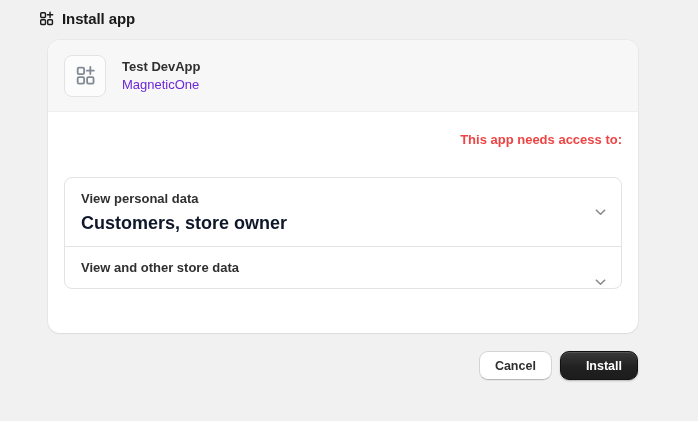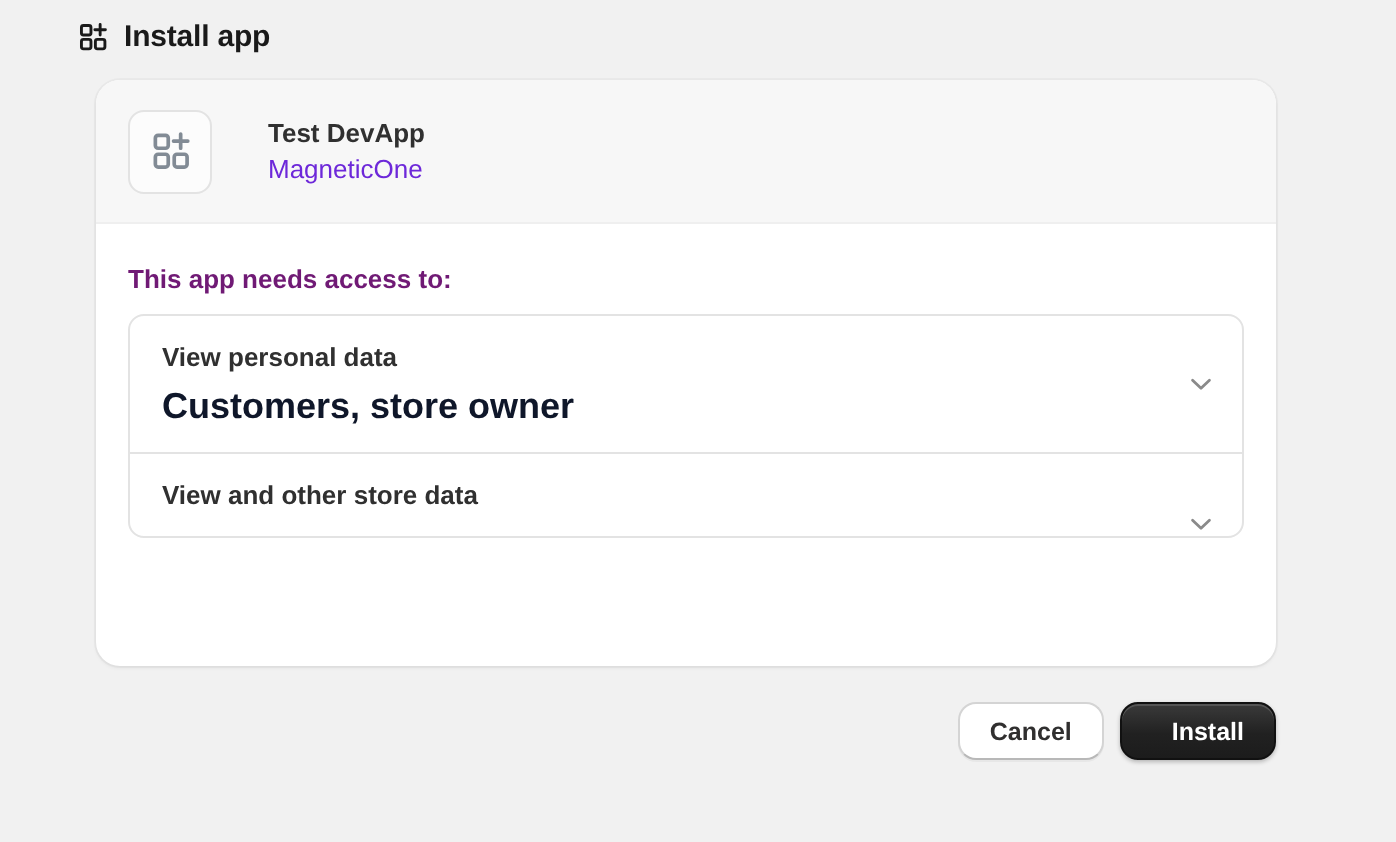--- a/index.html
+++ b/index.html
@@ -33,42 +33,42 @@
     background: #ffffff;
     border-radius: 12px;
     box-shadow: 0 1px 2px rgba(0,0,0,0.06), 0 0 0 1px rgba(0,0,0,0.03);
   }
   .card-header {
     height: 72px;
     background: #f7f7f7;
     border-radius: 12px 12px 0 0;
     border-bottom: 1px solid #efefef;
     display: flex; align-items: center;
-    padding: 0 16px; gap: 28px;
+    padding: 0 16px; gap: 16px;
   }
   .app-tile {
     width: 42px; height: 42px;
     background: #fcfcfc;
     border: 1px solid #e3e3e3;
     border-radius: 8px;
     display: flex; align-items: center; justify-content: center;
     color: #828b95;
     flex: none;
   }
   .app-meta { display: flex; flex-direction: column; gap: 3px; }
   .app-name { font-size: 13px; font-weight: 700; color: #303030; line-height: 15px; }
   .app-developer { font-size: 13px; color: #6d28d9; line-height: 15px; }
 
   .card-body { padding: 20px 16px 0 16px; }
   .access-heading {
-    font-size: 13px; font-weight: 700; color: #701a75; line-height: 16px;
+    font-size: 13px; font-weight: 700; color: #ef4444; line-height: 16px; text-align: right;
   }
 
   .perm-box {
-    margin-top: 9px;
+    margin-top: 29px;
     border: 1px solid #e3e3e3;
     border-radius: 8px;
     background: #fff;
   }
   .perm-row {
     position: relative;
     padding: 12px 46px 12px 16px;
     cursor: pointer;
   }
   .perm-row + .perm-row { border-top: 1px solid #e3e3e3; }

